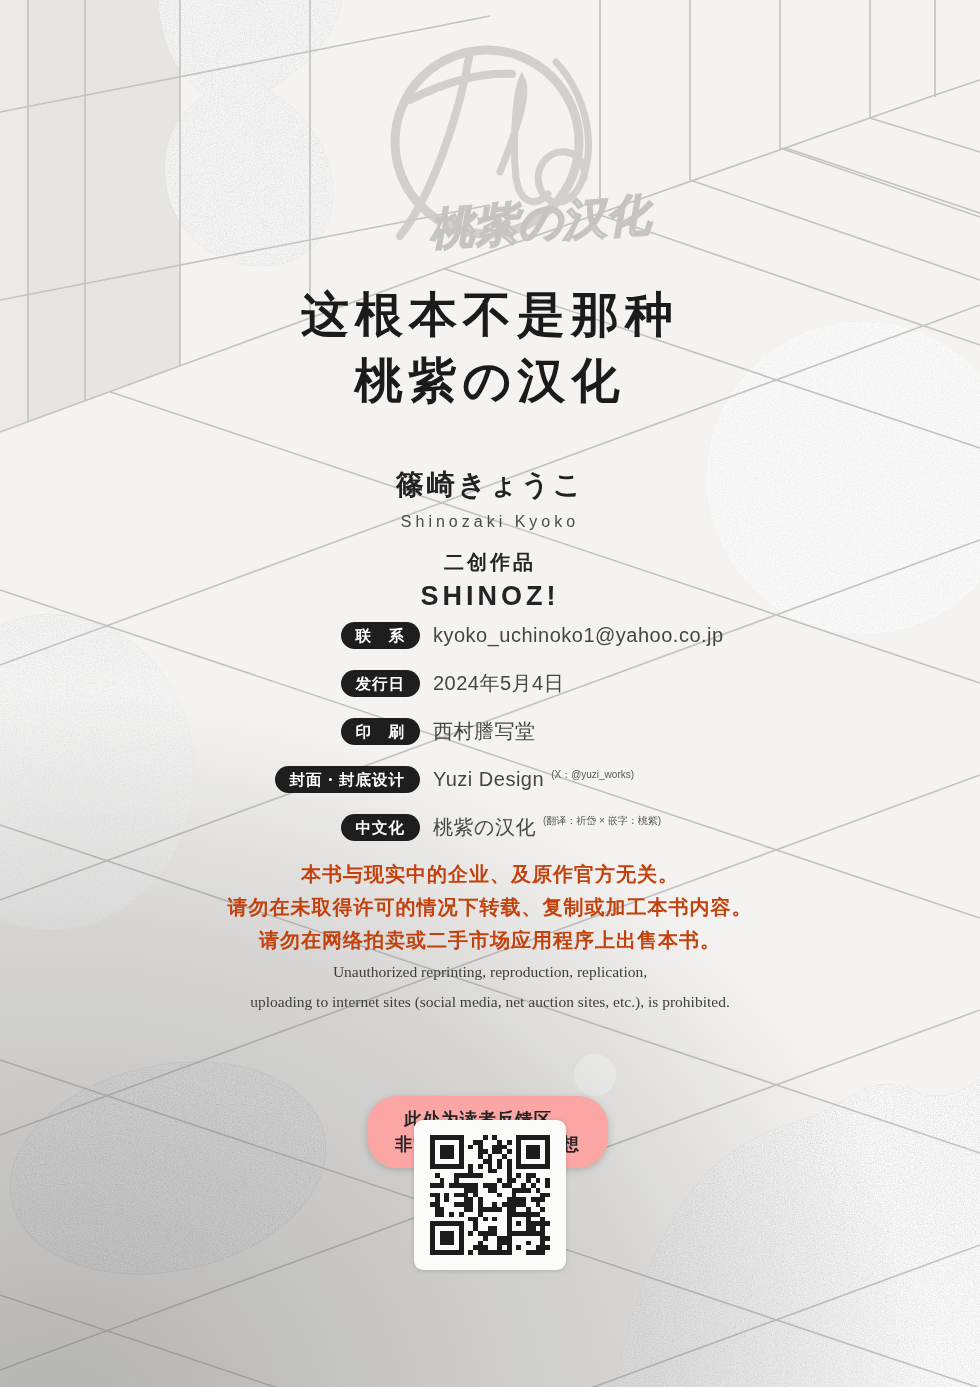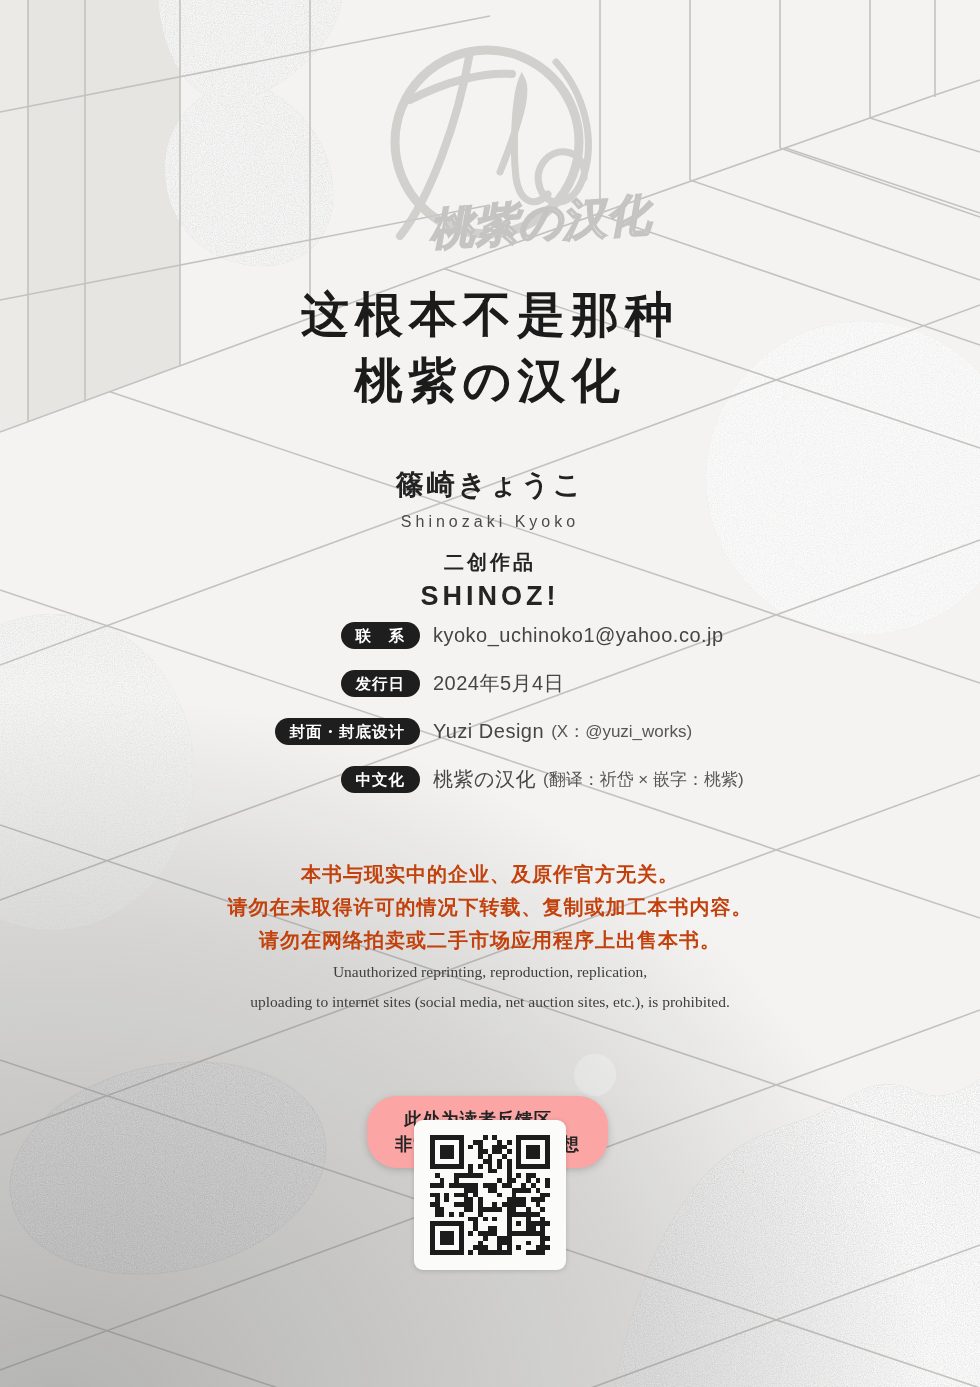--- a/index.html
+++ b/index.html
@@ -26,22 +26,22 @@
   .work-series{font-weight:800;color:#242424;font-size:27px;letter-spacing:4px;margin-top:5px;}
 
   .credits{position:absolute;left:270px;top:622px;width:620px;z-index:3;}
   .credit-row{display:flex;align-items:center;margin-bottom:21px;}
   .credit-badge-cell{flex:0 0 150px;display:flex;justify-content:flex-end;}
   .badge{
     background:#1e1e1e;color:#fff;border-radius:999px;
     font-size:15.5px;font-weight:700;letter-spacing:1px;
     padding:4px 15px;white-space:nowrap;line-height:19px;
   }
-  .credit-value{margin-left:13px;color:#454545;font-size:20px;letter-spacing:.5px;white-space:nowrap;display:flex;align-items:center;}
-  .credit-note{font-size:17px;color:#565656;margin-left:7px;letter-spacing:0;}
+  .credit-value{margin-left:13px;color:#454545;font-size:20px;letter-spacing:.5px;white-space:nowrap;display:flex;align-items:flex-start;}
+  .credit-note{font-size:10px;color:#565656;margin-left:7px;letter-spacing:0;}
 
   .zh-disclaimer{font-family:"Liberation Serif","DejaVu Serif",serif;font-weight:700;
     color:#c2410c;font-size:20px;line-height:33px;letter-spacing:1px;}
   .en-disclaimer{font-family:"Liberation Serif","DejaVu Serif",serif;
     color:#3e3e3e;font-size:15.5px;line-height:30px;}
 
   .bubble{
     position:absolute;left:50%;top:1048px;transform:translateX(-51%);
     background:#fca5a5;border-radius:30px;padding:11px 28px;
     box-shadow:0 2px 7px rgba(60,60,60,.25);z-index:3;margin-top:48px;
@@ -185,20 +185,28 @@
     <div class="credit-row">
       <div class="credit-badge-cell">
           <span class="badge">发行日</span>
         </div>
       <div class="credit-value">
           <span>2024年5月4日</span>
         </div>
     </div>
     <div class="credit-row">
       <div class="credit-badge-cell">
+          <span class="badge">印　刷</span>
+        </div>
+      <div class="credit-value">
+          <span>西村謄写堂</span>
+        </div>
+    </div>
+    <div class="credit-row">
+      <div class="credit-badge-cell">
           <span class="badge">封面・封底设计</span>
         </div>
       <div class="credit-value">
         <span>Yuzi Design</span>
         <span class="credit-note">(X：@yuzi_works)</span>
       </div>
     </div>
     <div class="credit-row">
       <div class="credit-badge-cell">
           <span class="badge">中文化</span>

